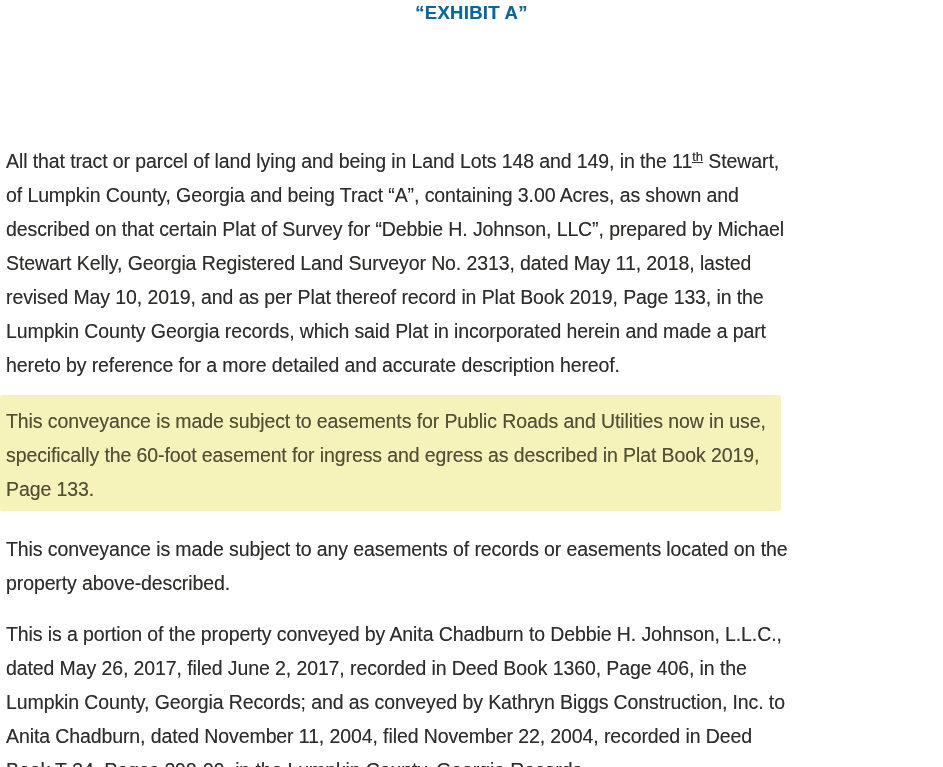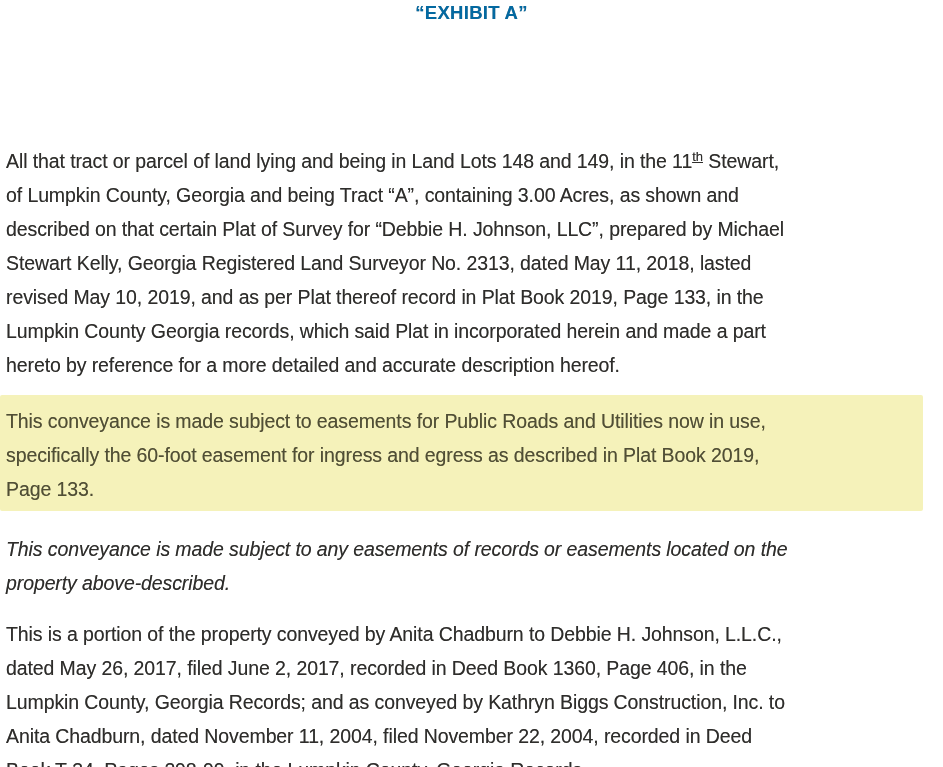--- a/index.html
+++ b/index.html
@@ -45,27 +45,27 @@
   sup.ordinal {
     font-size: 13px;
     vertical-align: 7px;
     letter-spacing: 0;
     text-decoration: underline;
   }
   .para {
     margin: 0;
   }
   .para-gap-1 { margin-top: 13px; }
-  .para-gap-2 { margin-top: 21px; font-style: italic; }
+  .para-gap-2 { margin-top: 21px; }
   .para-gap-3 { margin-top: 17px; }
   .highlight-block {
     background: #f5f2ba;
     margin-left: -6px;
     padding: 9px 0 5px 6px;
-    width: 923px;
+    width: 781px;
     box-sizing: border-box;
     border-radius: 2px;
     color: #504e35;
   }
   .highlight-block .line {
     text-shadow: 0 0 0.5px rgba(80,78,53,0.5);
   }
 </style>
 </head>
 <body>

